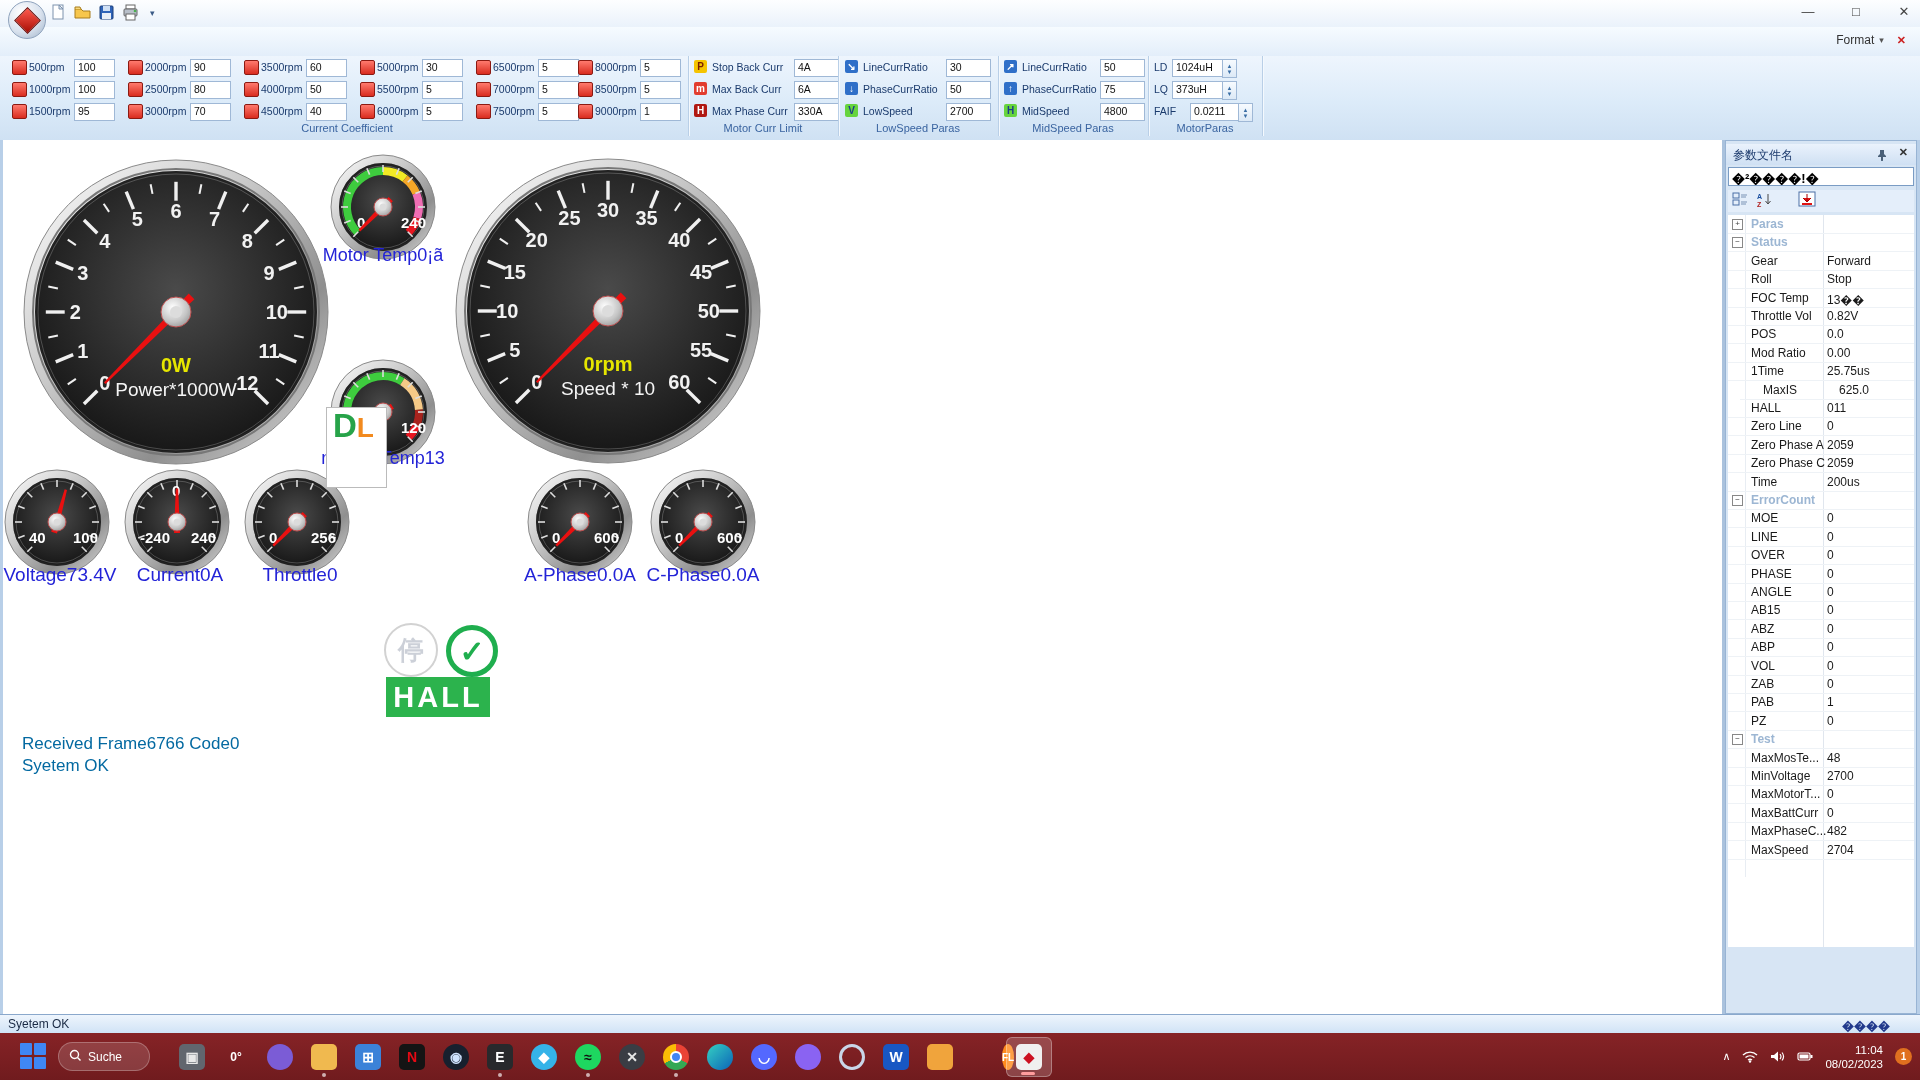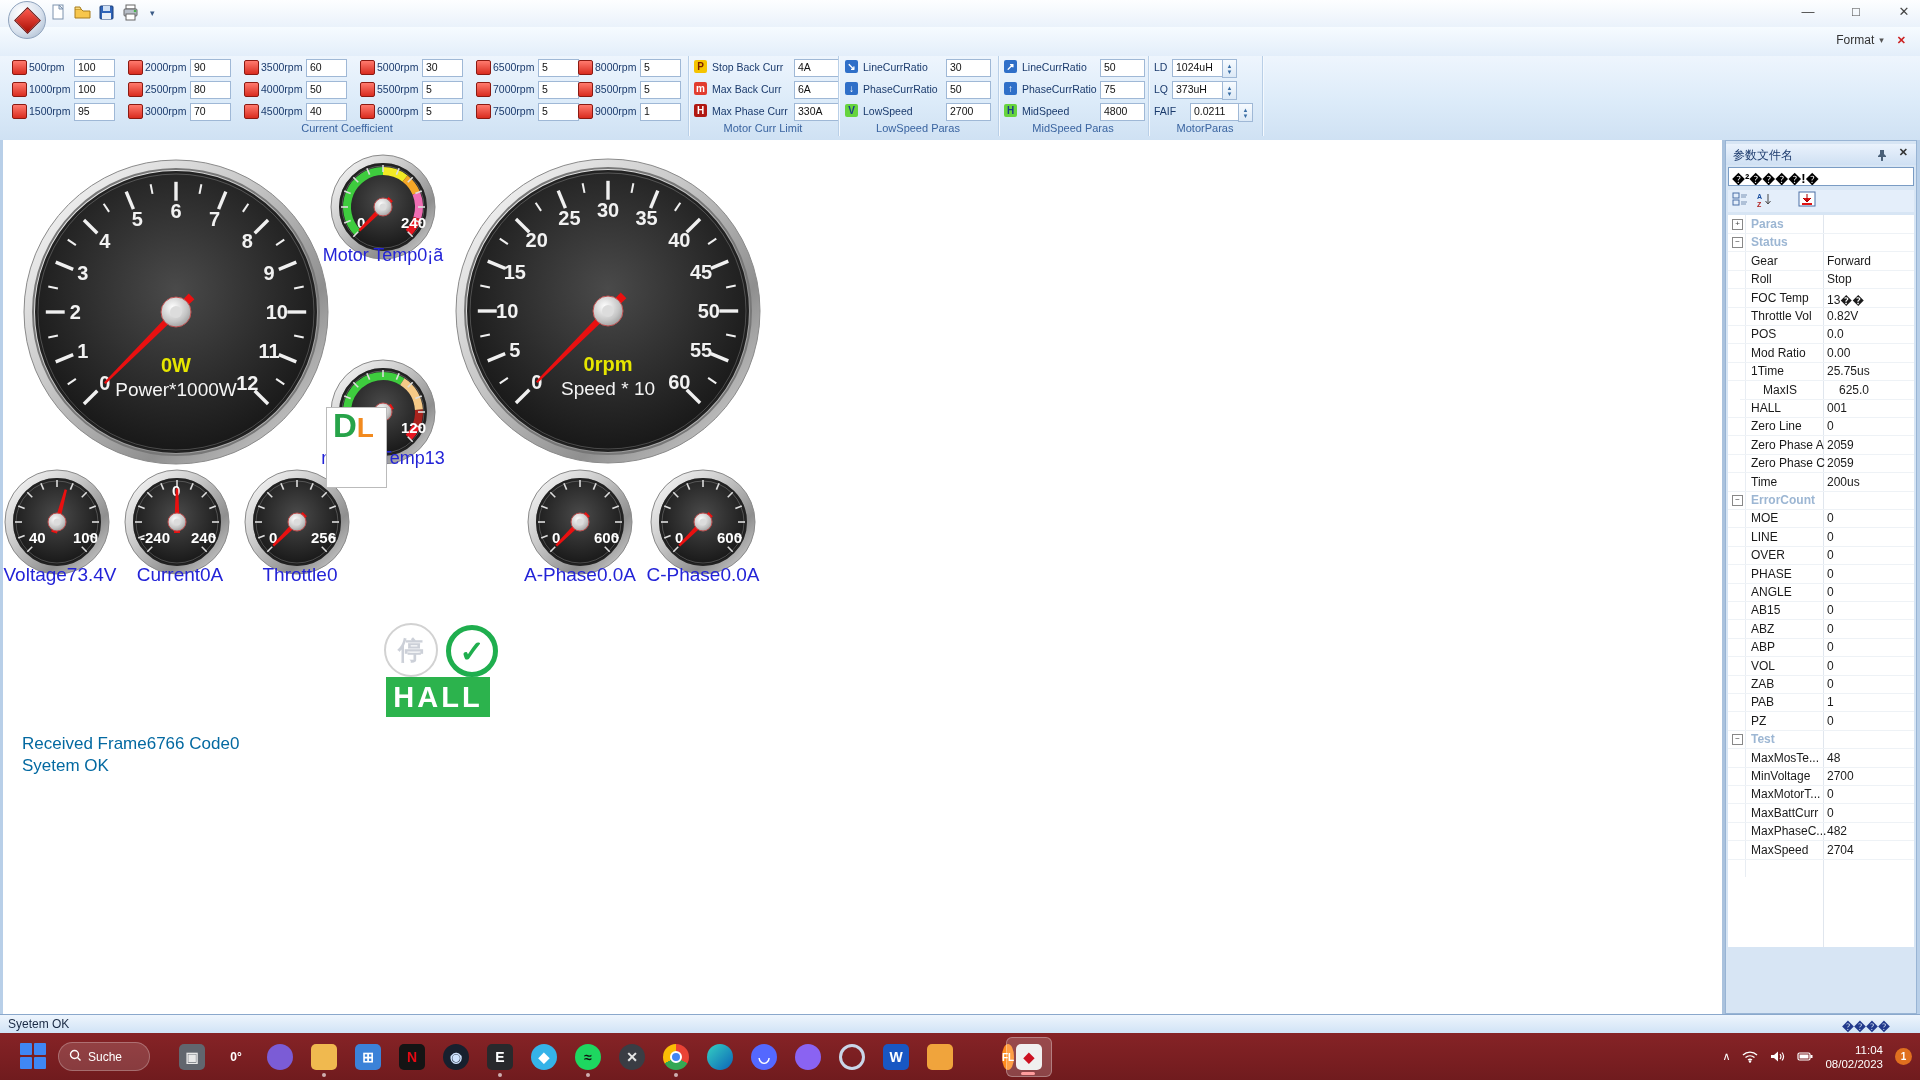--- a/index.html
+++ b/index.html
@@ -651,21 +651,21 @@
           <div class="pg-row" style="top: 147.2px;">
             <div class="pg-name">1Time</div>
             <div class="pg-val">25.75us</div>
           </div>
           <div class="pg-row" style="top: 165.6px; margin-left: 12px;">
             <div class="pg-name">MaxIS</div>
             <div class="pg-val">625.0</div>
           </div>
           <div class="pg-row" style="top: 184px;">
             <div class="pg-name">HALL</div>
-            <div class="pg-val">001</div>
+            <div class="pg-val">011</div>
           </div>
           <div class="pg-row" style="top: 202.4px;">
             <div class="pg-name">Zero Line</div>
             <div class="pg-val">0</div>
           </div>
           <div class="pg-row" style="top: 220.8px;">
             <div class="pg-name">Zero Phase A</div>
             <div class="pg-val">2059</div>
           </div>
           <div class="pg-row" style="top: 239.2px;">

